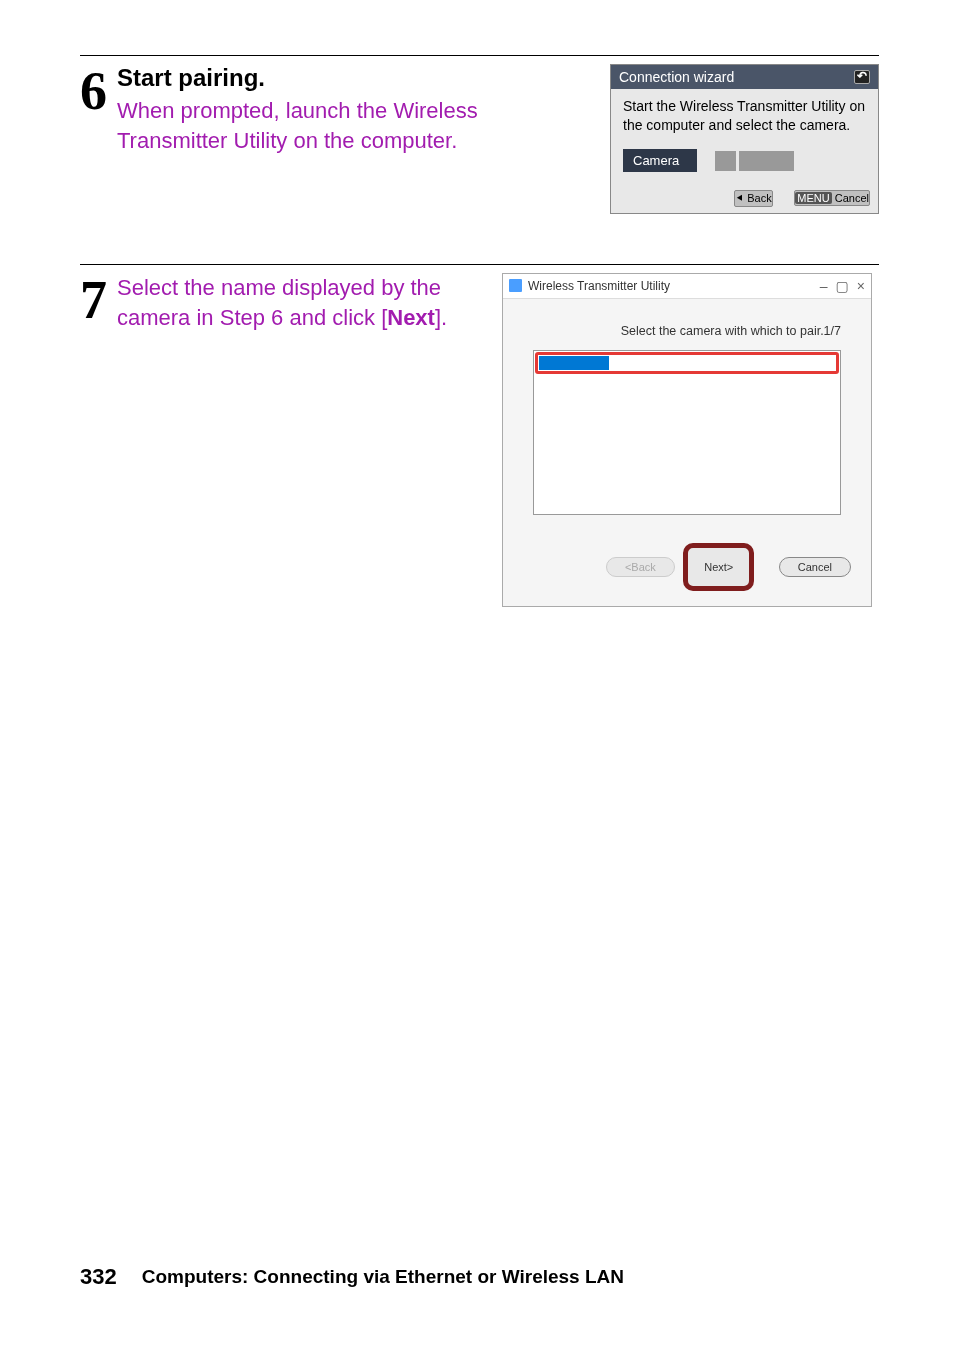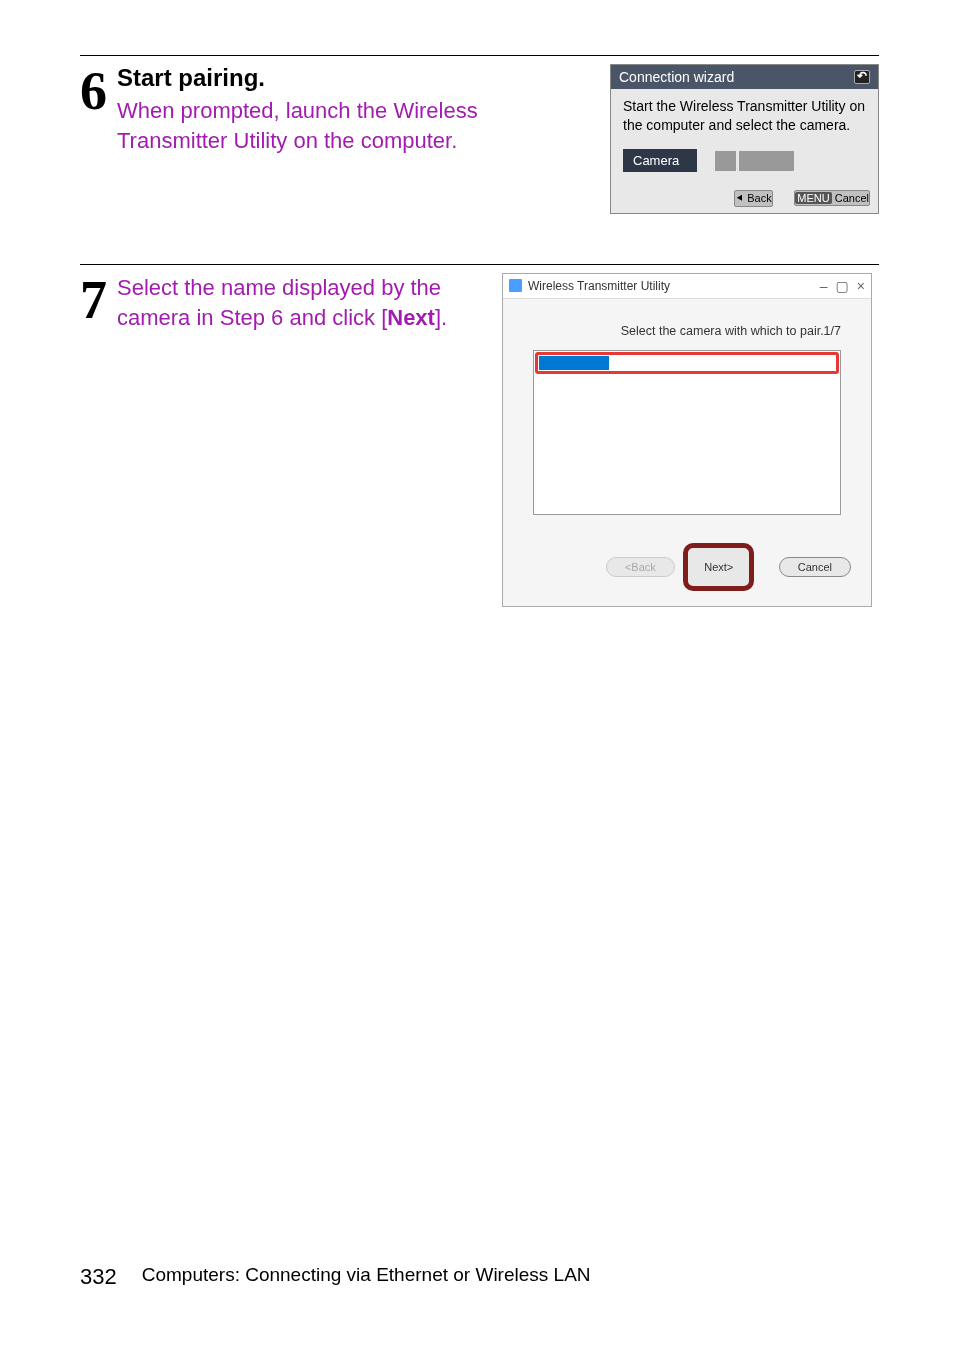--- a/index.html
+++ b/index.html
@@ -248,21 +248,22 @@
     .dialog-btn.highlighted {
       border: 5px solid #7f1d1d;
       padding: 13px 16px;
     }
     
     .page-footer {
       position: absolute;
       bottom: 55px;
       left: 80px;
       display: flex;
-      align-items: flex-start;
+      align-items: center;
+      font-weight: bold;
     }
     
     .page-num {
       font-size: 22px;
       margin-right: 25px;
     }
     
     .page-section {
       font-size: 19px;
     }

